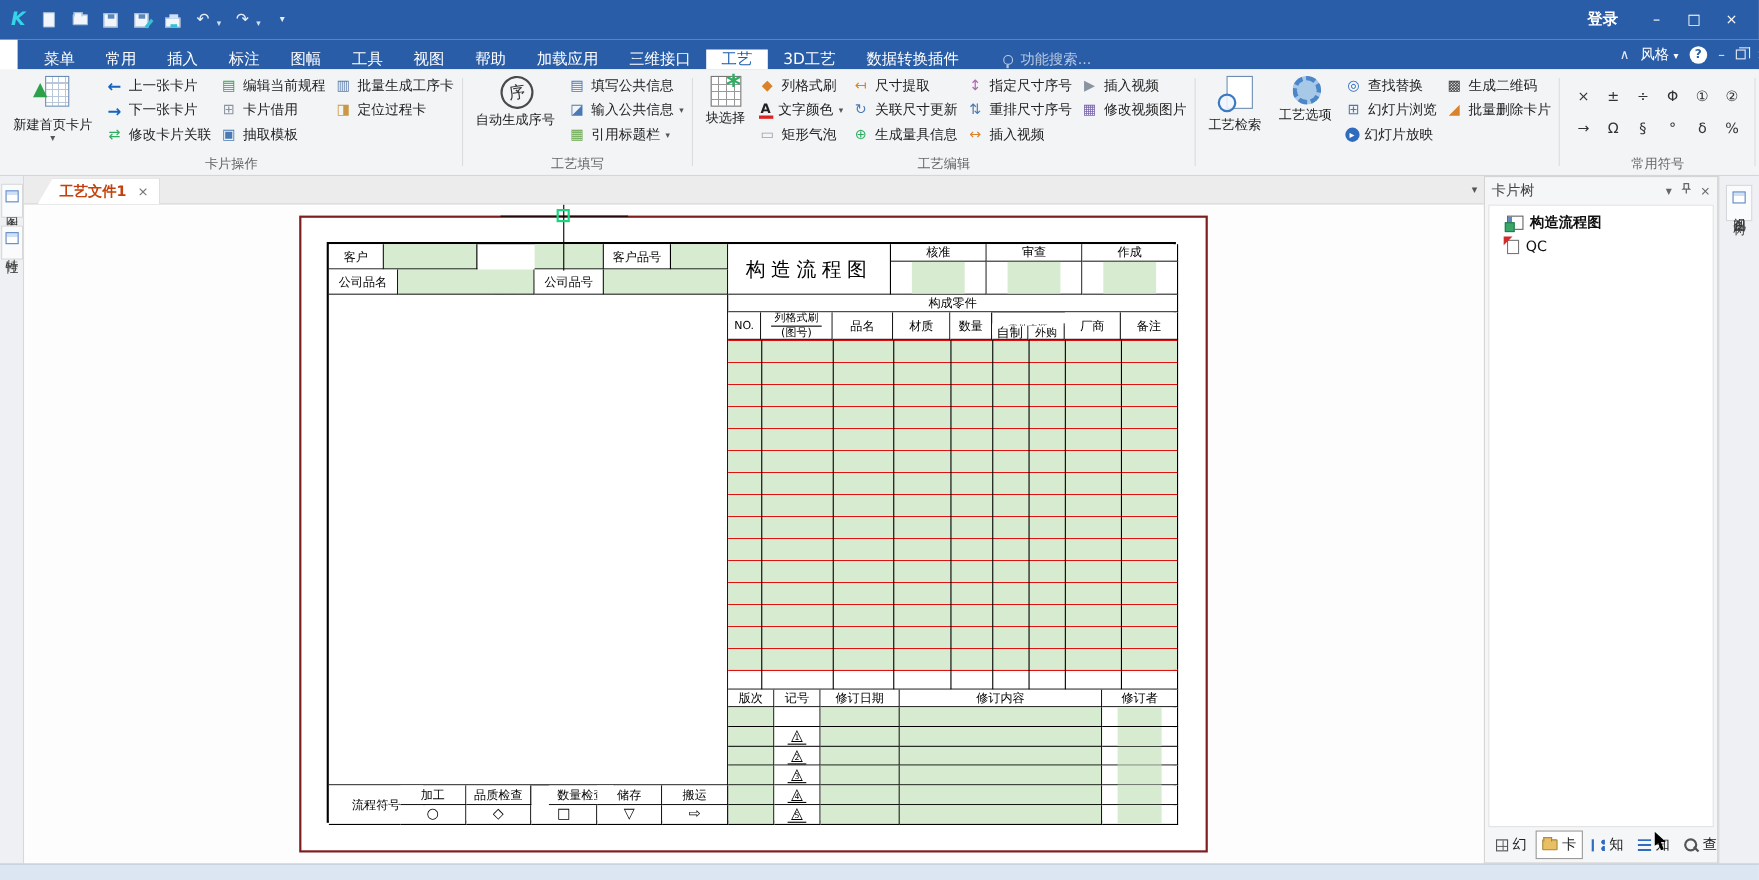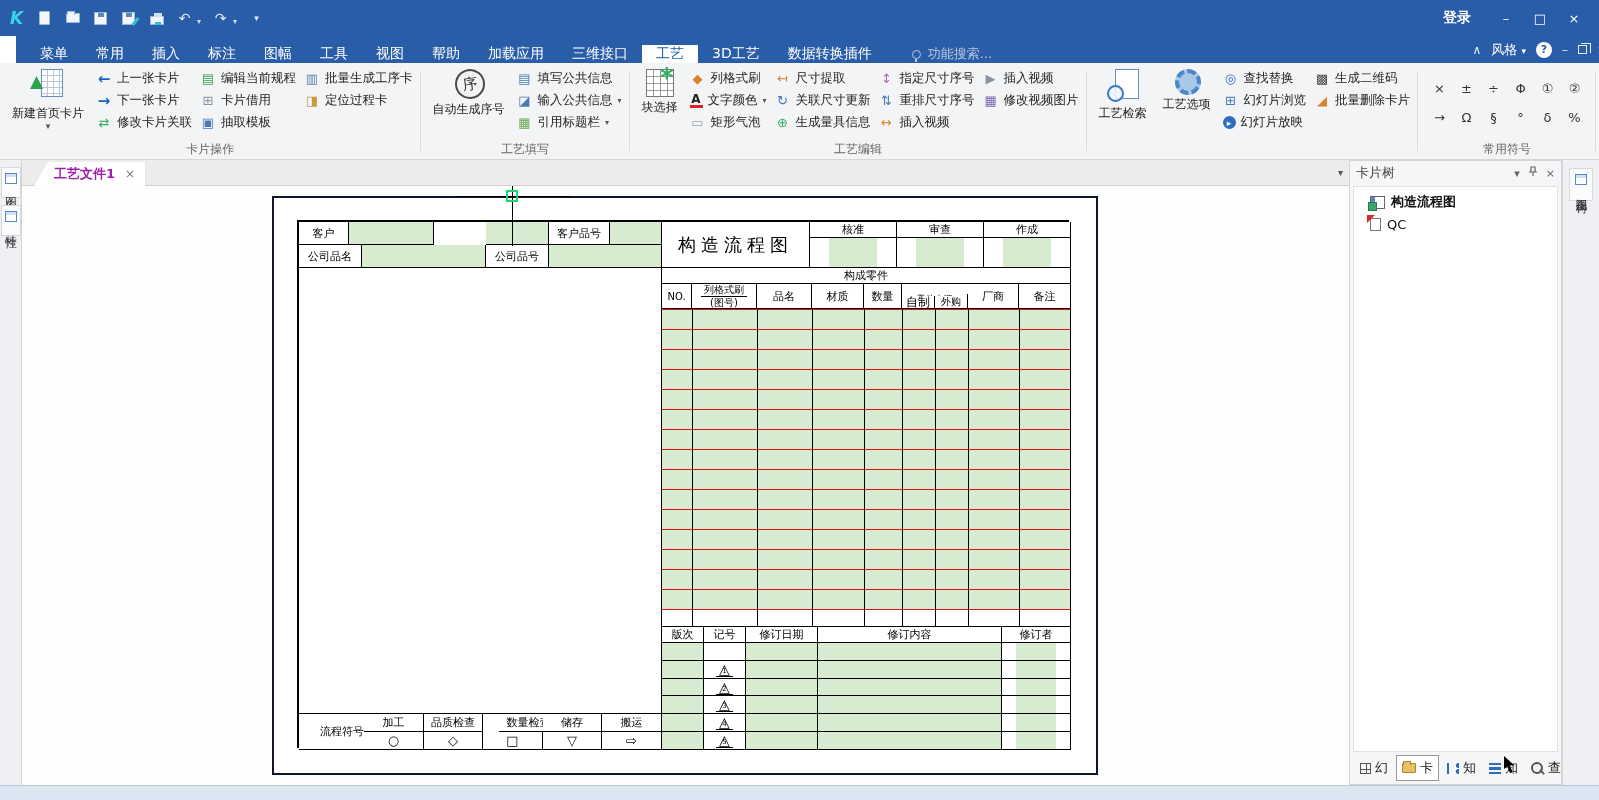--- a/index.html
+++ b/index.html
@@ -73,26 +73,26 @@
 
   
   .leftstrip{position:absolute;left:0;top:160px;width:22px;height:625px;background:#eef0f3;border-right:1px solid #d5d5d5;display:flex;flex-direction:column;align-items:center;}
   .vtab{display:flex;flex-direction:column;align-items:center;gap:4px;padding:5px 0;margin-top:7px;background:#fafbfc;border:1px solid #d8d8d8;width:20px;}
   .vicon{width:12px;height:11px;border:1px solid #5b87c8;background:linear-gradient(#cfe0f2 3px,#fff 3px);}
   .vtext{writing-mode:vertical-rl;text-orientation:upright;font-size:11.5px;color:#333;letter-spacing:2px;}
 
   .tabbar{position:absolute;left:22px;top:160px;width:1327px;height:26px;background:#ececec;border-bottom:1px solid #cfcfcf;}
   .doctab{position:absolute;left:12px;top:2px;height:24px;background:#fff;display:flex;align-items:center;gap:10px;padding:0 10px 0 20px;
           clip-path:polygon(14px 0,100% 0,100% 100%,0 100%);box-shadow:0 0 0 1px #c0c0c0;}
-  .doctab .dlabel{font-size:13px;font-weight:bold;color:#a21caf;}
+  .doctab .dlabel{font-size:13px;font-weight:bold;color:#c2410c;}
   .doctab .dclose{font-size:12px;color:#777;}
   .tabmore{position:absolute;right:6px;top:7px;font-size:10px;color:#555;}
 
   .canvas{position:absolute;left:22px;top:186px;width:1327px;height:599px;background:#fdfdfd;overflow:hidden;}
-  .page{position:absolute;left:250px;top:10px;width:826px;height:579px;background:#fff;border:2px solid #0f172a;}
+  .page{position:absolute;left:250px;top:10px;width:826px;height:579px;background:#fff;border:2px solid #7f1d1d;}
 
   .sheet{position:absolute;left:23px;top:22px;width:772px;height:528px;border:2px solid #000;font-size:11px;color:#000;}
   .cell{position:absolute;border-right:1px solid #000;border-bottom:1px solid #000;background:#fff;display:flex;align-items:center;justify-content:center;overflow:hidden;white-space:nowrap;}
   .green{background:#d7ebd0;}
   .stitle{font-size:18px;letter-spacing:5px;font-weight:500;}
   .sigin{width:56%;height:100%;background:#d7ebd0;}
   .twolines{flex-direction:column;justify-content:center;line-height:11px;font-size:10px;}
   .twolines .l1{border-bottom:1px solid #000;padding:0 3px 1px;}
   .partsbody{position:absolute;left:363px;top:87px;width:409px;height:300px;border-right:1px solid #000;
       background:repeating-linear-gradient(to bottom,#e01111 0 1px,#d7ebd0 1px 20px);}

